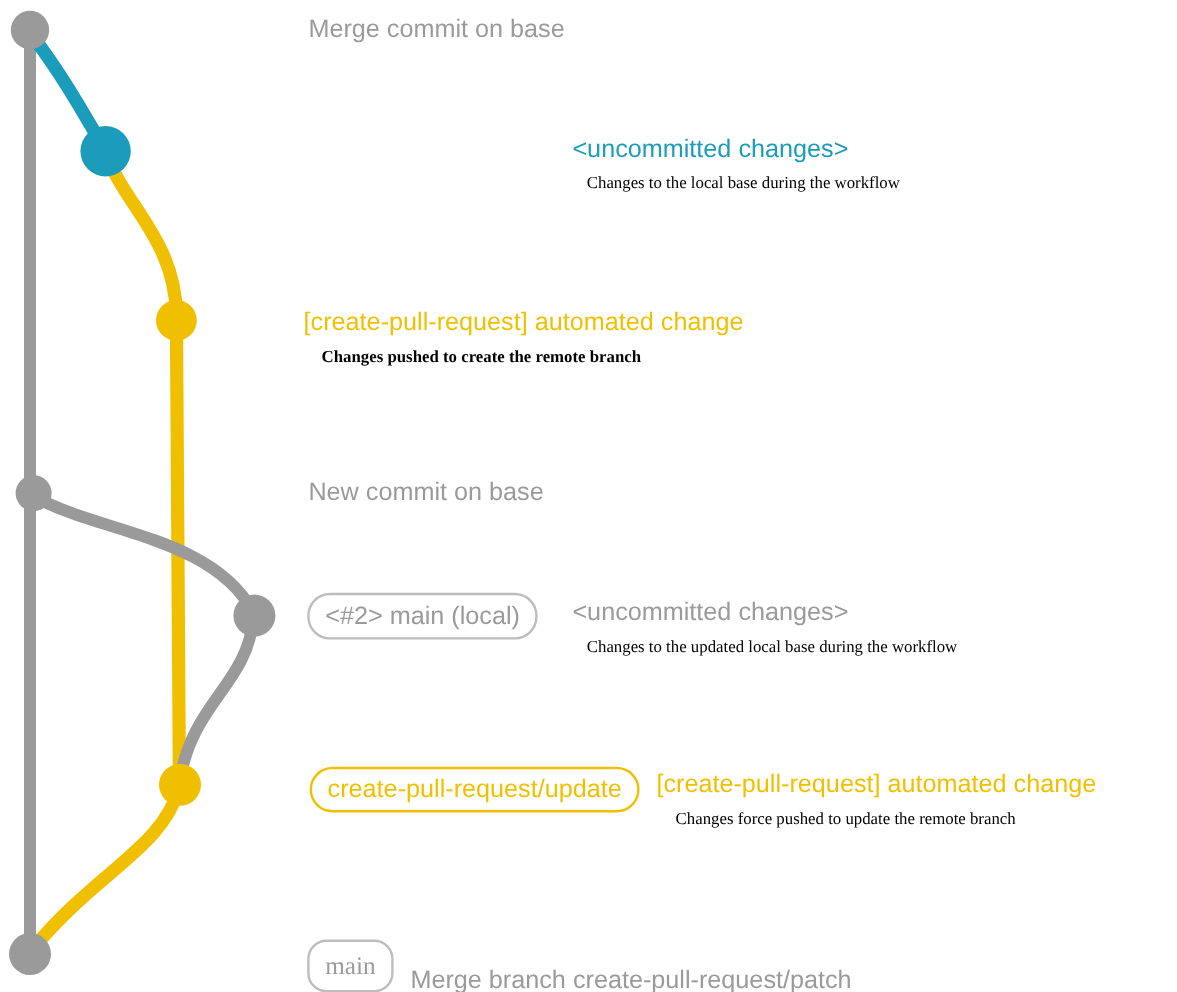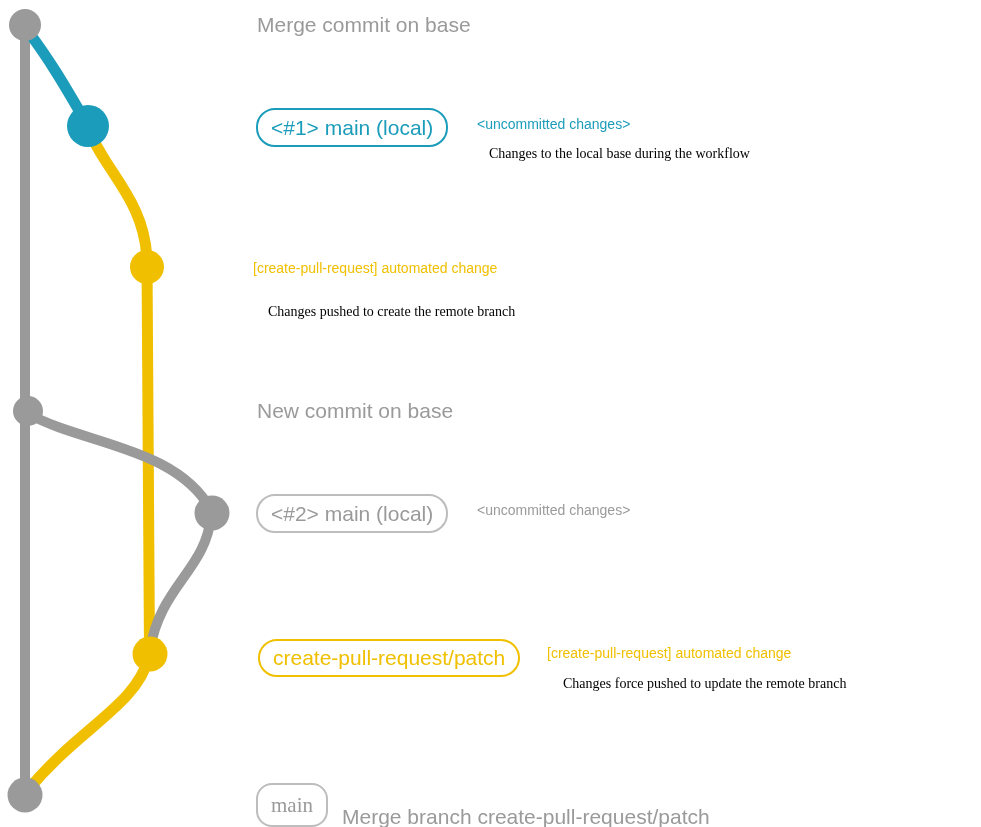--- a/index.html
+++ b/index.html
@@ -14,21 +14,21 @@
   .stroke-yellow { stroke:var(--yellow, #f0c000); stroke-width:11; }
   .fill-gray   { fill:var(--gray,   #9a9a9a); }
   .fill-blue   { fill:var(--blue,   #1b9cba); }
   .fill-yellow { fill:var(--yellow, #f0c000); }
 
   .note {
     position:absolute; font-size:21px; line-height:26px;
     color:var(--gray, #9a9a9a); white-space:nowrap;
   }
   .title {
-    position:absolute; font-size:14px; line-height:27px; white-space:nowrap;
+    position:absolute; font-size:21px; line-height:27px; white-space:nowrap;
   }
   .title.blue   { color:var(--blue,   #1b9cba); }
   .title.yellow { color:var(--yellow, #f0c000); }
   .title.gray   { color:var(--gray,   #9a9a9a); }
   .caption {
     position:absolute; font-family:"Liberation Serif", serif;
     font-size:14px; line-height:24px; color:#000000; white-space:nowrap;
   }
   .badge {
     position:absolute; display:flex; align-items:center; box-sizing:border-box;
@@ -64,32 +64,32 @@
     <circle class="fill-blue" cx="88" cy="126" r="21"></circle>
     <circle class="fill-yellow" cx="147" cy="267" r="17"></circle>
     <circle class="fill-gray" cx="28" cy="411" r="15"></circle>
     <circle class="fill-gray" cx="212" cy="513" r="17.5"></circle>
     <circle class="fill-yellow" cx="150" cy="654" r="17.5"></circle>
     <circle class="fill-gray" cx="25" cy="795" r="17.5"></circle>
   </svg>
 
   <div class="note" style="left:257px; top:12px;">Merge commit on base</div>
 
-  <div class="badge blue" style="left:256px; top:108px; height:39px;">&lt;#1&gt; main (local)</div>
   <div class="title blue" style="left:477px; top:111px;">&lt;uncommitted changes&gt;</div>
   <div class="caption" style="left:489px; top:142px;">Changes to the local base during the workflow</div>
 
   <div class="title yellow" style="left:253px; top:255px;">[create-pull-request] automated change</div>
-  <div class="caption" style="left:268px; top:300px;">Changes pushed to create the remote branch</div>
+  <div class="caption" style="left:268px; top:287px;font-weight:bold;">Changes pushed to create the remote branch</div>
 
   <div class="note" style="left:257px; top:398px;">New commit on base</div>
 
   <div class="badge gray" style="left:256px; top:494px; height:39px;">&lt;#2&gt; main (local)</div>
   <div class="title gray" style="left:477px; top:497px;">&lt;uncommitted changes&gt;</div>
+  <div class="caption" style="left:489px; top:528px;">Changes to the updated local base during the workflow</div>
 
-  <div class="badge yellow" style="left:258px; top:639px; height:38px;">create-pull-request/patch</div>
+  <div class="badge yellow" style="left:258px; top:639px; height:38px;">create-pull-request/update</div>
   <div class="title yellow" style="left:547px; top:640px;">[create-pull-request] automated change</div>
   <div class="caption" style="left:563px; top:672px;">Changes force pushed to update the remote branch</div>
 
   <div class="badge gray" style="left:256px; top:783px; height:44px; border-radius:16px;font-family:Liberation Serif, serif;">main</div>
   <div class="note" style="left:342px; top:804px;">Merge branch create-pull-request/patch</div>
 
 </div>
 
 </body></html>

